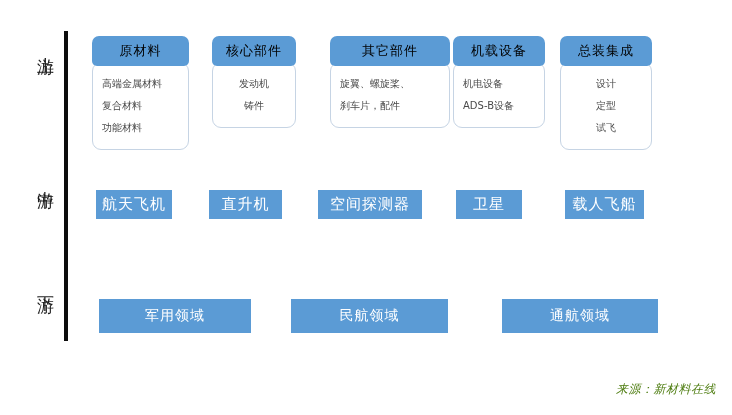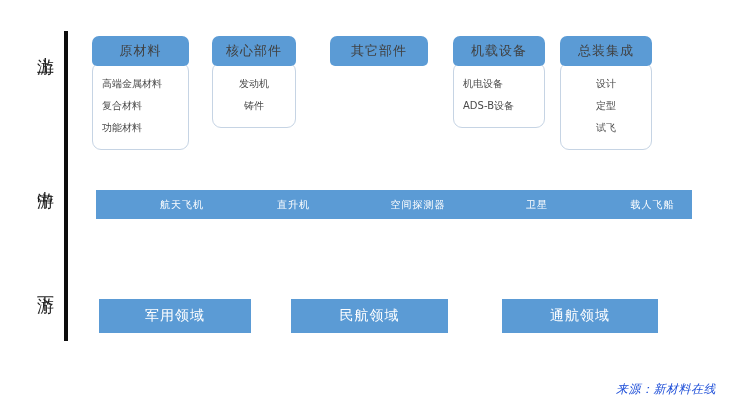--- a/index.html
+++ b/index.html
@@ -47,21 +47,21 @@
     height: 310px;
     background: #0d0d0d;
   }
 
   
   .card {
     position: absolute;
   }
   .card-head {
     background: #5B9BD5;
-    color: #404040;
+    color: #000000;
     font-size: 13px;
     line-height: 13px;
     letter-spacing: 1px;
     text-align: center;
     padding: 8px 0 9px 0;
     border-radius: 7px 7px 5px 5px;
     position: relative;
     z-index: 2;
   }
   .card-body {
@@ -88,22 +88,21 @@
     background: #5B9BD5;
     color: #ffffff;
     display: flex;
     align-items: center;
     justify-content: center;
     letter-spacing: 1px;
     text-align: center;
   }
   .mid-box {
     height: 29px;
-    font-size: 10px;
-    padding-left: 48px;
+    font-size: 15px;
   }
   .bottom-box {
     height: 34px;
     font-size: 14px;
   }
 
   
   .caption {
     position: absolute;
     left: 0;
@@ -113,21 +112,21 @@
     font-size: 12.5px;
     color: #3d3d3d;
     letter-spacing: 0.5px;
   }
   .source {
     position: absolute;
     right: 16px;
     top: 381px;
     font-size: 12px;
     font-style: italic;
-    color: #1d4ed8;
+    color: #4d7c0f;
     letter-spacing: 0.5px;
   }
 </style>
 </head>
 <body>
 
 <div id="page-root">
 
   <div class="tier-label tier-upstream">上游</div>
   <div class="tier-label tier-midstream">中游</div>
@@ -145,22 +144,26 @@
   </div>
 
   <div class="card" style="left:212px; top:36px; width:84px;">
     <div class="card-head">核心部件</div>
     <div class="card-body body-center">
       <div class="row">发动机</div>
       <div class="row">铸件</div>
     </div>
   </div>
 
-  <div class="card" style="left:330px; top:36px; width:98px;border-radius:12px;">
+  <div class="card" style="left:330px; top:36px; width:120px;border-radius:12px;">
     <div class="card-head">其它部件</div>
+    <div class="card-body body-left">
+      <div class="row">旋翼、螺旋桨、</div>
+      <div class="row">刹车片，配件</div>
+    </div>
   </div>
 
   <div class="card" style="left:453px; top:36px; width:92px;">
     <div class="card-head">机载设备</div>
     <div class="card-body body-left">
       <div class="row">机电设备</div>
       <div class="row">ADS-B设备</div>
     </div>
   </div>
 

